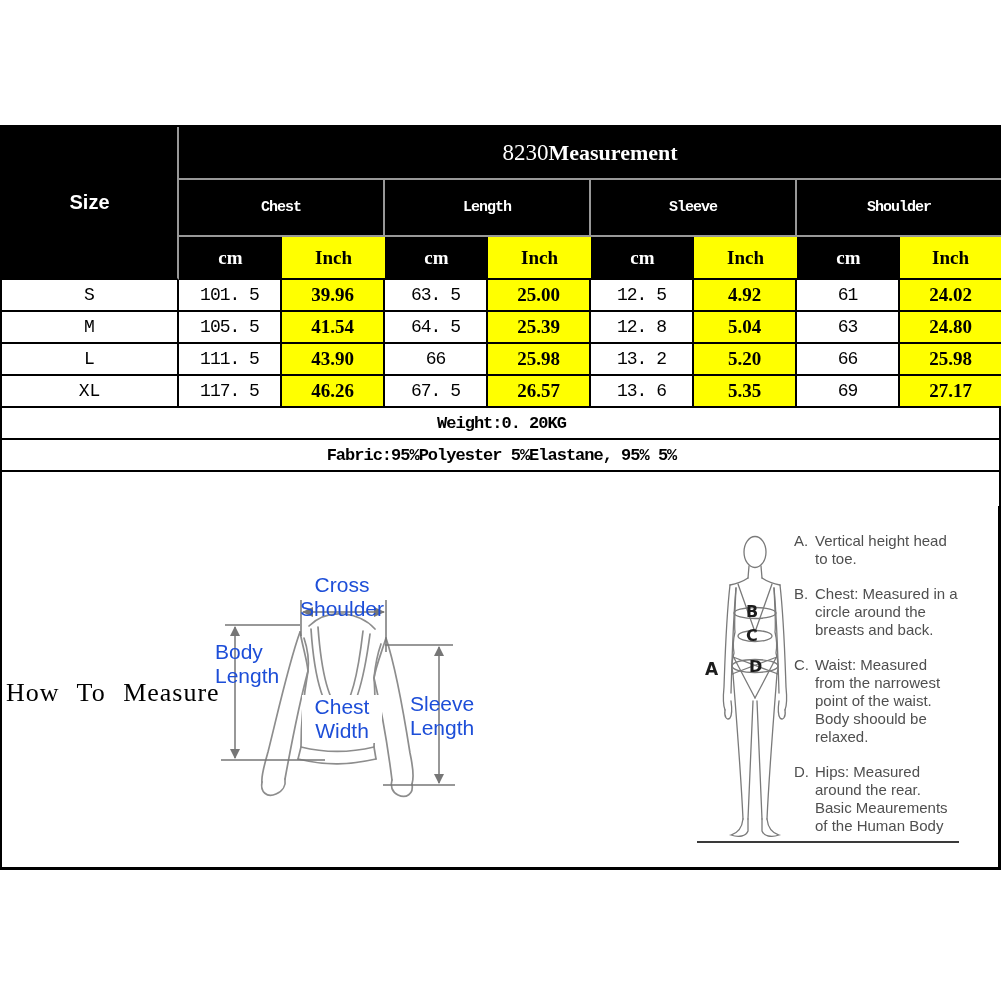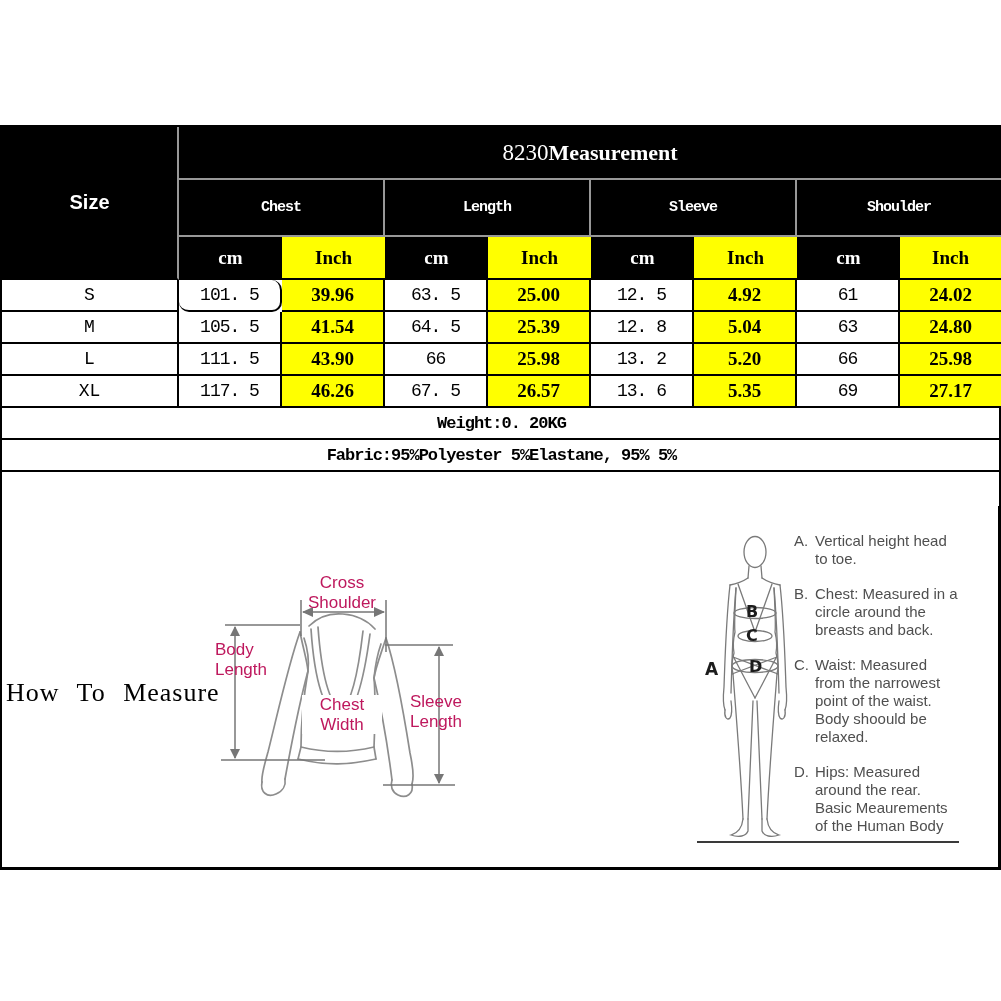--- a/index.html
+++ b/index.html
@@ -31,22 +31,22 @@
   .cmv{font-family:"Liberation Mono",monospace;font-size:18px;letter-spacing:-1px;}
   .inv{font-family:"Liberation Serif",serif;font-weight:bold;font-size:19px;}
   .wide{grid-column:1/10;font-family:"Liberation Mono",monospace;font-weight:bold;font-size:17px;letter-spacing:-1px;}
   .notecell{justify-content:flex-start;padding-left:5px;font-size:14.5px;}
 
   
   .guide{position:absolute;left:0;top:506px;width:1001px;height:364px;box-sizing:border-box;
          border-left:2px solid #000;border-right:3px solid #000;border-bottom:3px solid #000;background:#fff;}
   .howto{position:absolute;left:4px;top:172px;font-family:"Liberation Serif",serif;
          font-size:26px;color:#000;word-spacing:10px;letter-spacing:1px;white-space:nowrap;}
-  .dlabel{position:absolute;font-family:"Liberation Sans",sans-serif;font-size:17px;
-          color:#be185d;line-height:1.15;}
+  .dlabel{position:absolute;font-family:"Liberation Sans",sans-serif;font-size:21px;
+          color:#1d4ed8;line-height:1.15;}
   .dlabel.ctr{text-align:center;}
   .marker{position:absolute;font-family:"DejaVu Sans",sans-serif;font-weight:bold;
           font-size:16px;color:#1c1c1c;}
   .marker-a{font-size:17px;}
   .instr{position:absolute;left:792px;top:26px;width:170px;font-family:"Liberation Sans",sans-serif;
          font-size:15px;color:#4f4f4f;line-height:18px;}
   .gi{position:relative;padding-left:21px;margin-bottom:17px;}
   .gi-label{position:absolute;left:0;top:0;}
   .underline{position:absolute;left:695px;top:335px;width:262px;border-top:2px solid #3a3a3a;}
   svg{position:absolute;}
@@ -73,21 +73,21 @@
     <div class="cell hd unit bb" style="grid-column:2;grid-row:3;">cm</div>
     <div class="cell yellow unit bb" style="grid-column:3;grid-row:3;">Inch</div>
     <div class="cell hd unit bb" style="grid-column:4;grid-row:3;">cm</div>
     <div class="cell yellow unit bb" style="grid-column:5;grid-row:3;">Inch</div>
     <div class="cell hd unit bb" style="grid-column:6;grid-row:3;">cm</div>
     <div class="cell yellow unit bb" style="grid-column:7;grid-row:3;">Inch</div>
     <div class="cell hd unit bb" style="grid-column:8;grid-row:3;">cm</div>
     <div class="cell yellow unit bb" style="grid-column:9;grid-row:3;">Inch</div>
 
     <div class="cell sz br bb" style="grid-column:1;grid-row:4;">S</div>
-    <div class="cell cmv br bb" style="grid-column:2;grid-row:4;border-radius:10px;">101. 5</div>
+    <div class="cell cmv br bb" style="grid-column:2;grid-row:4;">101. 5</div>
     <div class="cell inv yellow br bb" style="grid-column:3;grid-row:4;">39.96</div>
     <div class="cell cmv br bb" style="grid-column:4;grid-row:4;">63. 5</div>
     <div class="cell inv yellow br bb" style="grid-column:5;grid-row:4;">25.00</div>
     <div class="cell cmv br bb" style="grid-column:6;grid-row:4;">12. 5</div>
     <div class="cell inv yellow br bb" style="grid-column:7;grid-row:4;">4.92</div>
     <div class="cell cmv br bb" style="grid-column:8;grid-row:4;">61</div>
     <div class="cell inv yellow bb" style="grid-column:9;grid-row:4;">24.02</div>
 
     <div class="cell sz br bb" style="grid-column:1;grid-row:5;">M</div>
     <div class="cell cmv br bb" style="grid-column:2;grid-row:5;">105. 5</div>

